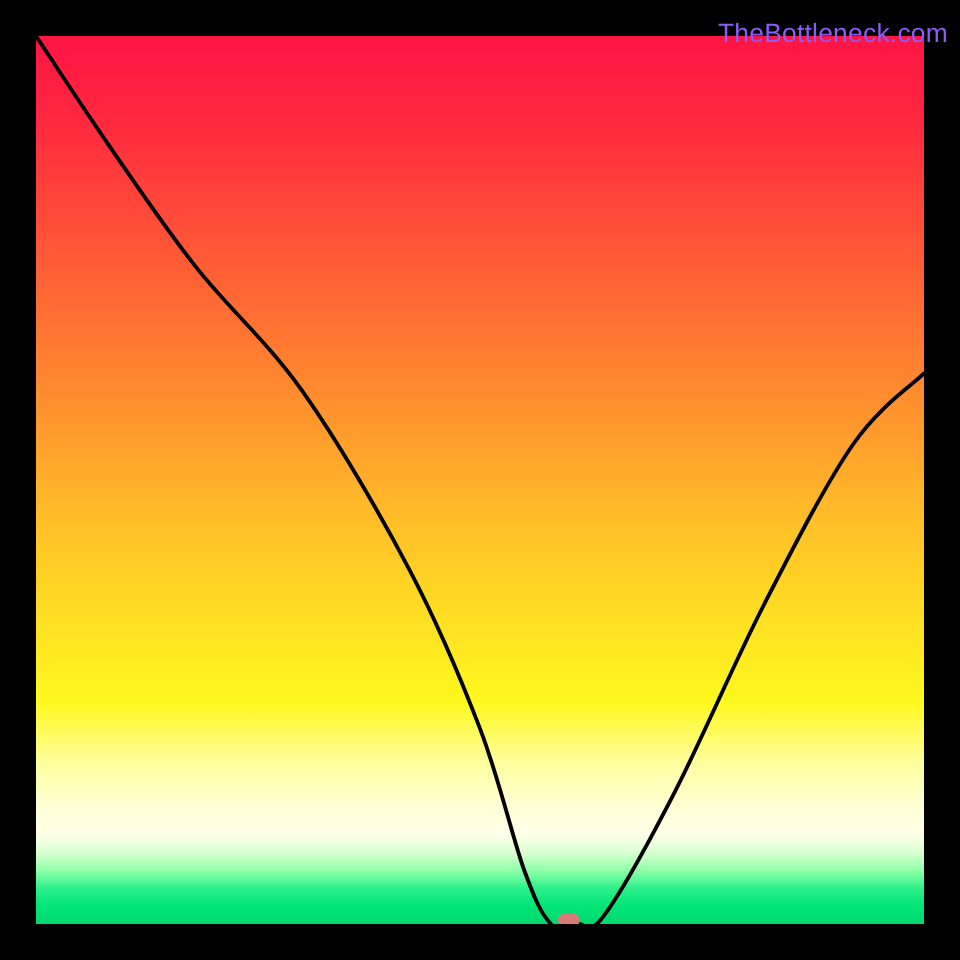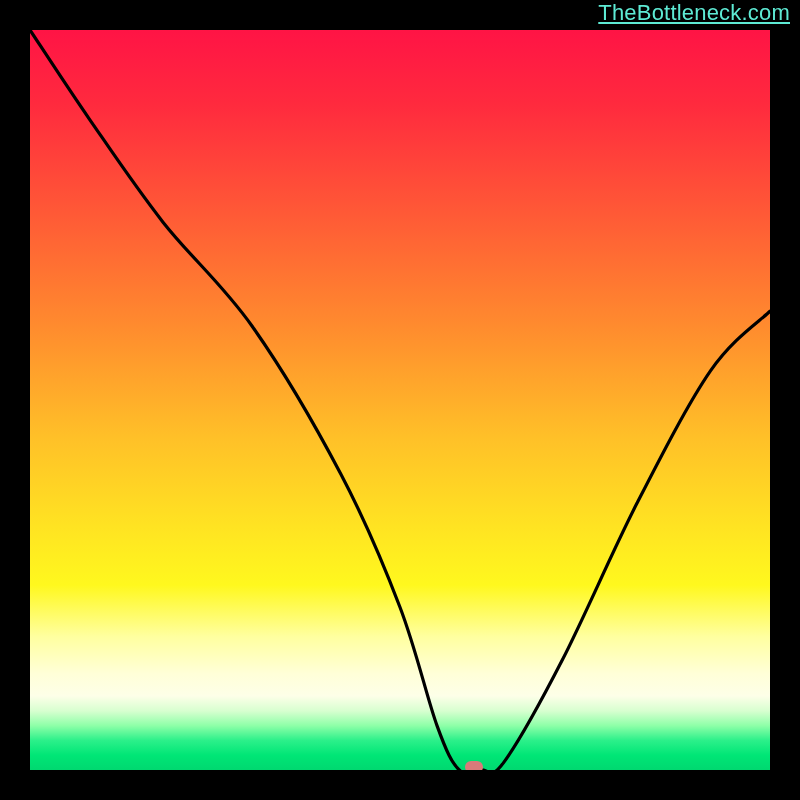--- a/index.html
+++ b/index.html
@@ -12,28 +12,27 @@
     font-family: Arial, Helvetica, sans-serif;
   }
   .frame {
     position: relative;
     width: 800px;
     height: 800px;
     background: #000;
   }
   .watermark {
     position: absolute;
-    top: 0;
+    top: 15px;
     right: 10px;
-    color: #5eead4;
+    color: #8b5cf6;
     font-size: 22px;
     font-weight: 500;
     letter-spacing: 0.2px;
     z-index: 10;
-    text-decoration: underline;
   }
   .plot-area {
     position: absolute;
     left: 30px;
     top: 30px;
     width: 740px;
     height: 740px;
     overflow: hidden;
   }
   .gradient {

